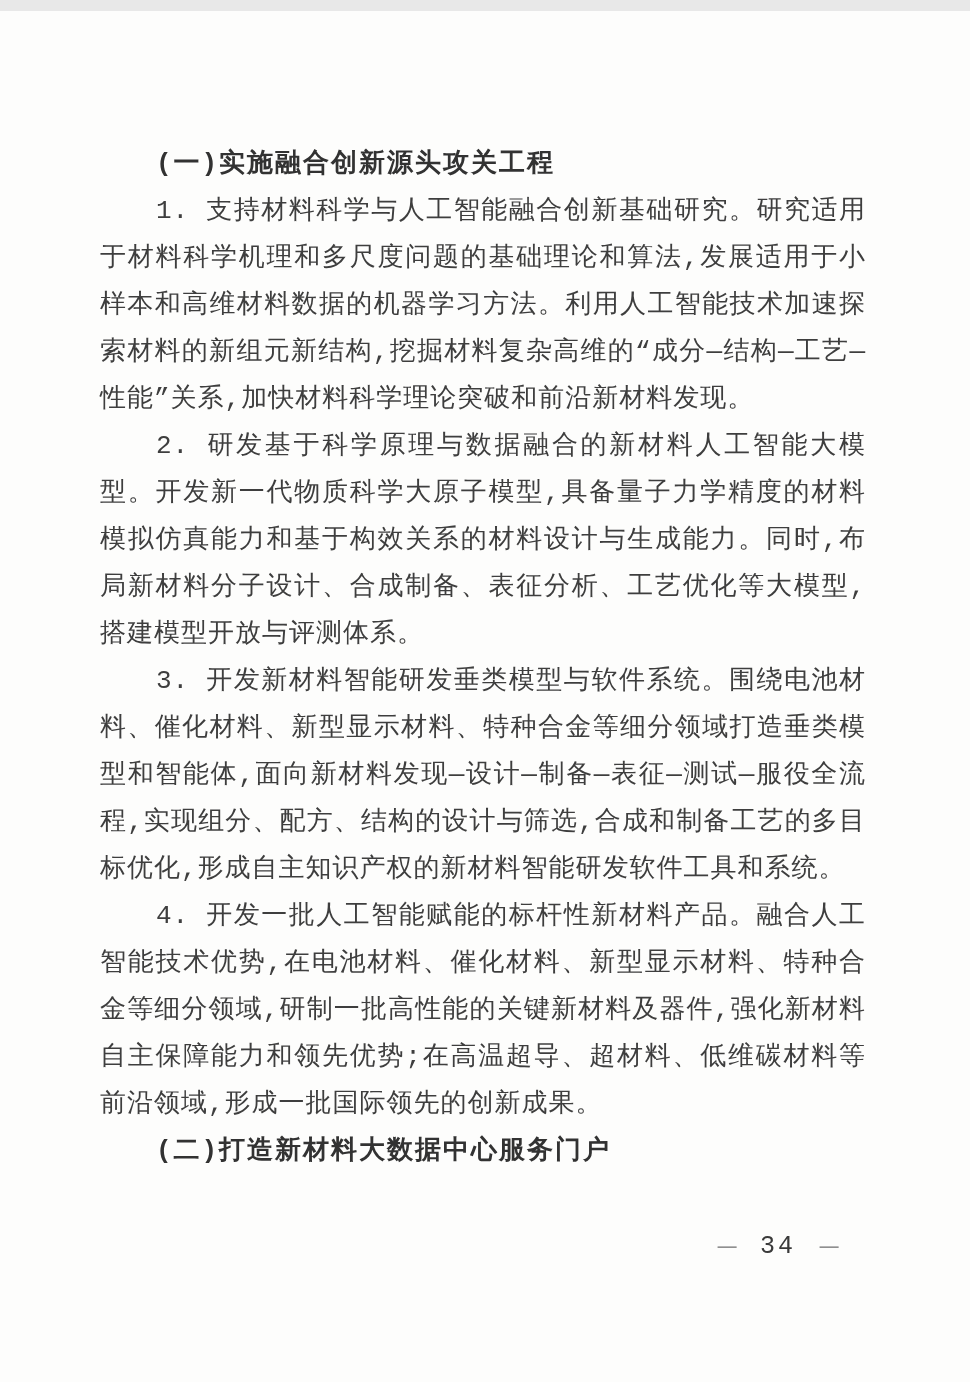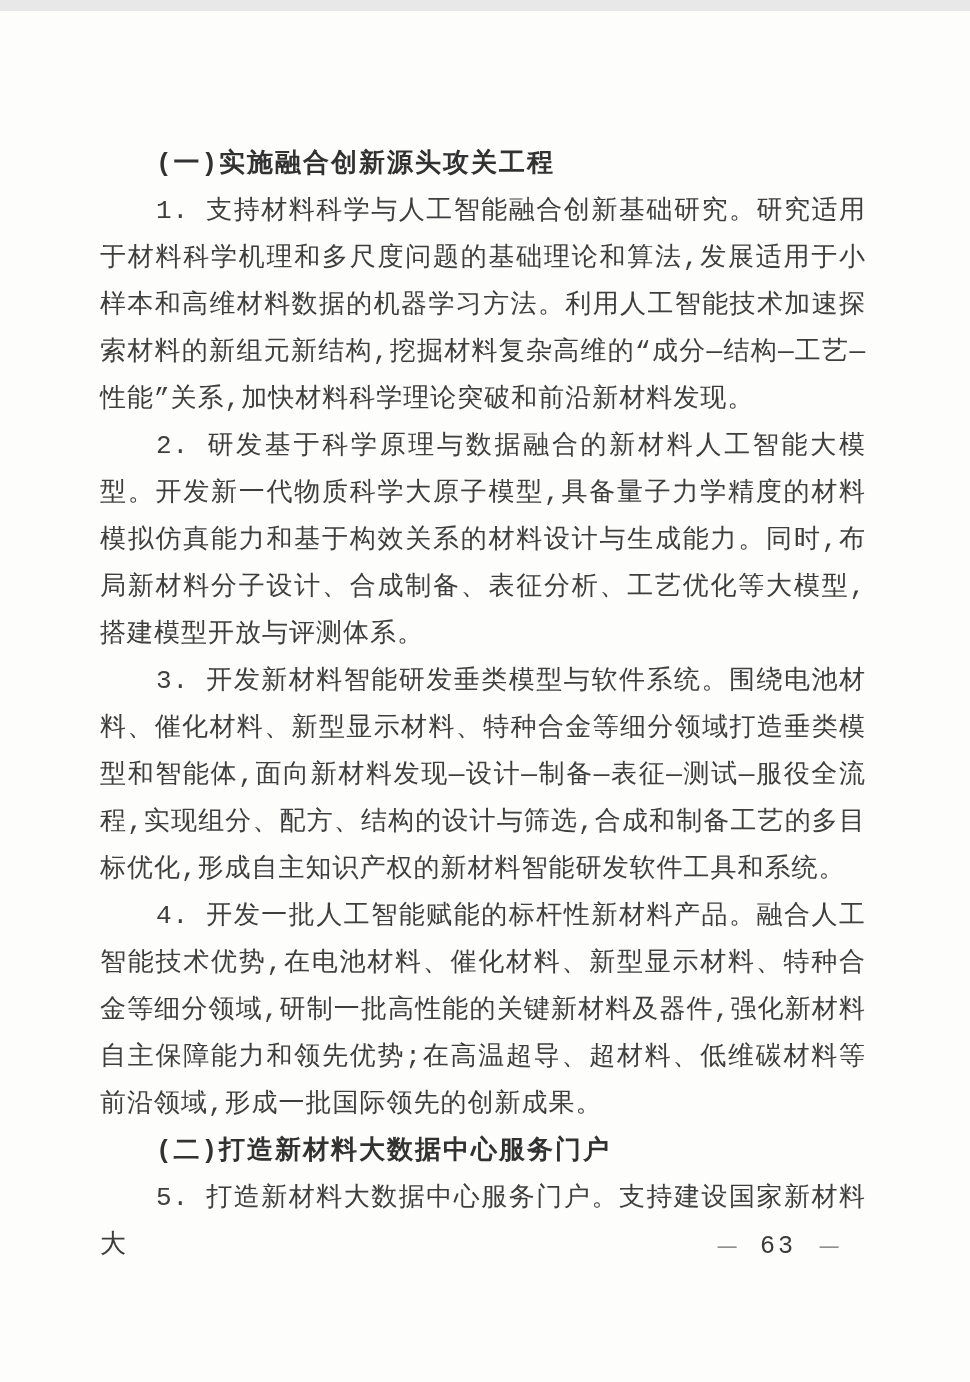--- a/index.html
+++ b/index.html
@@ -70,22 +70,21 @@
 
 <div class="page">
 
   <div class="text-column">
       <h2 class="section-heading">(一)实施融合创新源头攻关工程</h2>
       <p class="body-paragraph">1. 支持材料科学与人工智能融合创新基础研究。研究适用于材料科学机理和多尺度问题的基础理论和算法,发展适用于小样本和高维材料数据的机器学习方法。利用人工智能技术加速探索材料的新组元新结构,挖掘材料复杂高维的“成分—结构—工艺—性能”关系,加快材料科学理论突破和前沿新材料发现。</p>
       <p class="body-paragraph">2. 研发基于科学原理与数据融合的新材料人工智能大模型。开发新一代物质科学大原子模型,具备量子力学精度的材料模拟仿真能力和基于构效关系的材料设计与生成能力。同时,布局新材料分子设计、合成制备、表征分析、工艺优化等大模型,搭建模型开放与评测体系。</p>
       <p class="body-paragraph">3. 开发新材料智能研发垂类模型与软件系统。围绕电池材料、催化材料、新型显示材料、特种合金等细分领域打造垂类模型和智能体,面向新材料发现—设计—制备—表征—测试—服役全流程,实现组分、配方、结构的设计与筛选,合成和制备工艺的多目标优化,形成自主知识产权的新材料智能研发软件工具和系统。</p>
       <p class="body-paragraph">4. 开发一批人工智能赋能的标杆性新材料产品。融合人工智能技术优势,在电池材料、催化材料、新型显示材料、特种合金等细分领域,研制一批高性能的关键新材料及器件,强化新材料自主保障能力和领先优势;在高温超导、超材料、低维碳材料等前沿领域,形成一批国际领先的创新成果。</p>
       <h2 class="section-heading">(二)打造新材料大数据中心服务门户</h2>
-      <p class="body-paragraph">5. 打造新材料大数据中心服务门户。支持建设国家新材料大</p>
     </div>
 
   <div class="page-number">
     <span class="dash">—</span>
-    <span class="num">63</span>
+    <span class="num">34</span>
     <span class="dash">—</span>
   </div>
 
 </div>
 
 </body></html>

